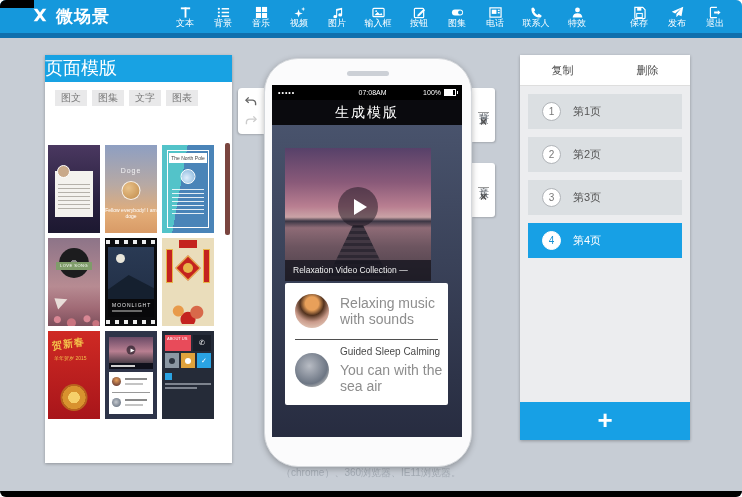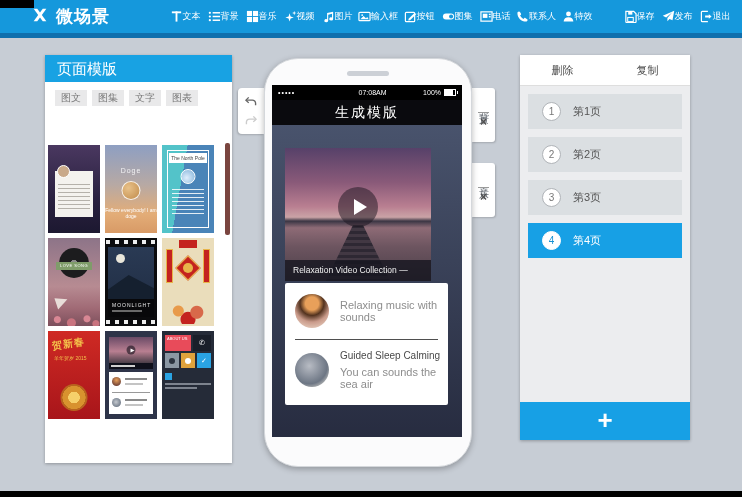--- a/index.html
+++ b/index.html
@@ -1,36 +1,36 @@
 <!DOCTYPE html>
 <html><head>
 <meta charset="utf-8">
 <style>
   html,body{margin:0;padding:0}
   .stage{position:relative;width:742px;height:497px;background:#c7cdd5;overflow:hidden;
-         font-family:"Liberation Sans","DejaVu Sans",sans-serif;}
+         font-family:"Liberation Sans","DejaVu Sans",sans-serif;border-radius:6px;}
 
   
   .toolbar{position:absolute;left:0;top:0;right:0;height:33px;background:#1598dc;z-index:5}
   .toolbar-shadow{position:absolute;left:0;top:33px;right:0;height:5px;background:#0f6fad;z-index:4}
   .logo{position:absolute;left:30px;top:0;height:33px;display:flex;align-items:center;gap:6px}
   .logo svg{width:20px;height:20px}
   .logo-text{color:#fff;font-size:17px;font-weight:bold;letter-spacing:1px}
   .tb-group{position:absolute;left:166px;top:0;height:33px;display:flex}
   .tb-right{position:absolute;right:8px;top:0;height:33px;display:flex}
-  .tb-item{width:38px;display:flex;align-items:center;justify-content:center;gap:0;cursor:pointer}
+  .tb-item{width:38px;display:flex;flex-direction:column;align-items:center;justify-content:center;gap:0;cursor:pointer}
   .tb-item.wide{width:44px}
   .tb-ic{height:13px;display:flex;align-items:center}
   .tb-ic svg{width:13px;height:13px;fill:#fff}
   .tb-lb{color:#fff;font-size:9px;line-height:9px;white-space:nowrap}
 
   
   .tpl-panel{position:absolute;left:45px;top:55px;width:187px;height:408px;background:#fff;
              box-shadow:0 1px 3px rgba(0,0,0,.28)}
-  .panel-head{height:27px;background:#18a2e3;color:#fff;font-size:15px;line-height:27px;padding-left:12px}
+  .panel-head{height:27px;background:#18a2e3;color:#fff;font-size:18px;line-height:27px;padding-left:0}
   .tpl-tabs{height:30px;background:#f6f6f7;border-bottom:1px solid #e2e2e2;display:flex}
   .tpl-tab{flex:1;text-align:center;line-height:30px;font-size:11px;color:#555;cursor:pointer}
   .tpl-tab.active{background:#fff;color:#333}
   .tpl-filters{padding:8px 0 0 10px;display:flex;gap:5px}
   .chip{background:#e9e9ea;color:#777;font-size:10px;line-height:10px;padding:3px 6px;cursor:pointer}
   .tpl-grid{position:absolute;left:3px;top:90px;display:grid;grid-template-columns:repeat(3,52px);
             grid-auto-rows:88px;gap:5px}
   .th{position:relative;overflow:hidden;cursor:pointer}
   .sb-thumb{position:absolute;right:2px;top:88px;width:5px;height:92px;background:#7a453f;border-radius:2px;cursor:pointer}
 
@@ -162,21 +162,21 @@
                border-top:8px solid transparent;border-bottom:8px solid transparent}
   .vcap{position:absolute;bottom:0;left:0;right:0;height:21px;background:rgba(22,22,32,.82);
         color:#f0f0f0;font-size:8.5px;line-height:21px;padding-left:8px}
   .card{position:absolute;left:13px;top:158px;width:163px;height:122px;background:#fff;border-radius:2px}
   .prow{height:56px;display:flex;align-items:center;padding-left:10px;gap:11px}
   .prow.second{height:60px}
   .pthumb{width:34px;height:34px;border-radius:50%;flex:none}
   .pthumb.ocean{background:radial-gradient(circle at 50% 28%,#e8a05a 0 22%,#53331f 40%,#c99a8a 62%,#e8d0c0 90%)}
   .pthumb.rocks{background:radial-gradient(circle at 42% 38%,#b8bcc4,#6d7684 62%,#e8e4da 92%)}
   .ptitle{font-size:10px;color:#4a4a4a;margin-bottom:5px}
-  .psub{font-size:11px;color:#8d8d8d}
+  .psub{font-size:14px;color:#8d8d8d}
   .pdivider{margin:0 10px;border-top:1px solid #4f4f4f}
 
   
   .side-tab{position:absolute;left:472px;width:23px;height:54px;background:#fff;border-radius:0 3px 3px 0;
             box-shadow:1px 1px 2px rgba(0,0,0,.18);display:flex;flex-direction:column;align-items:center;
             justify-content:center;gap:4px;z-index:2}
   .st1{top:88px}.st2{top:163px}
   .st-label{writing-mode:vertical-rl;text-orientation:upright;font-size:10px;color:#6a7078;letter-spacing:2px}
   .st-div{width:11px;height:1px;background:#9a9a9a}
   .st-close{font-size:12px;font-weight:bold;color:#4f4f4f;line-height:10px;cursor:pointer}
@@ -490,43 +490,43 @@
             <span class="pthumb ocean"></span>
             <span>
               <div class="psub">Relaxing music with sounds</div>
             </span>
           </div>
           <div class="pdivider"></div>
           <div class="prow second">
             <span class="pthumb rocks"></span>
             <span>
               <div class="ptitle">Guided Sleep Calming</div>
-              <div class="psub">You can sounds the sea air</div>
+              <div class="psub">You can with the sea air</div>
             </span>
           </div>
         </div>
       </div>
     </div>
   </div>
 
   <div class="side-tab st1">
     <span class="st-label">背景</span>
     <span class="st-div"></span>
     <span class="st-close">×</span>
   </div>
   <div class="side-tab st2">
     <span class="st-label">音乐</span>
     <span class="st-div"></span>
     <span class="st-close">×</span>
   </div>
 
   <div class="pages-panel">
     <div class="pg-actions">
+      <span class="pg-action">复制</span>
       <span class="pg-action">删除</span>
-      <span class="pg-action">复制</span>
     </div>
     <div class="pg-list">
       <div class="pg-item">
         <span class="pg-num">1</span>
         <span class="pg-label">第1页</span>
       </div>
       <div class="pg-item">
         <span class="pg-num">2</span>
         <span class="pg-label">第2页</span>
       </div>
@@ -536,15 +536,16 @@
       </div>
       <div class="pg-item selected">
         <span class="pg-num">4</span>
         <span class="pg-label">第4页</span>
       </div>
     </div>
     <div class="pg-add">+</div>
   </div>
 
   <div class="footer">
+    <div>（chrome）、360浏览器、IE11浏览器。</div>
   </div>
   <div class="artifact-bottom"></div>
 </div>
 
 </body></html>

